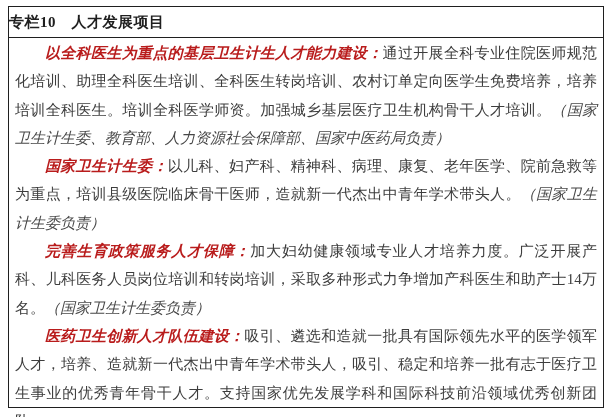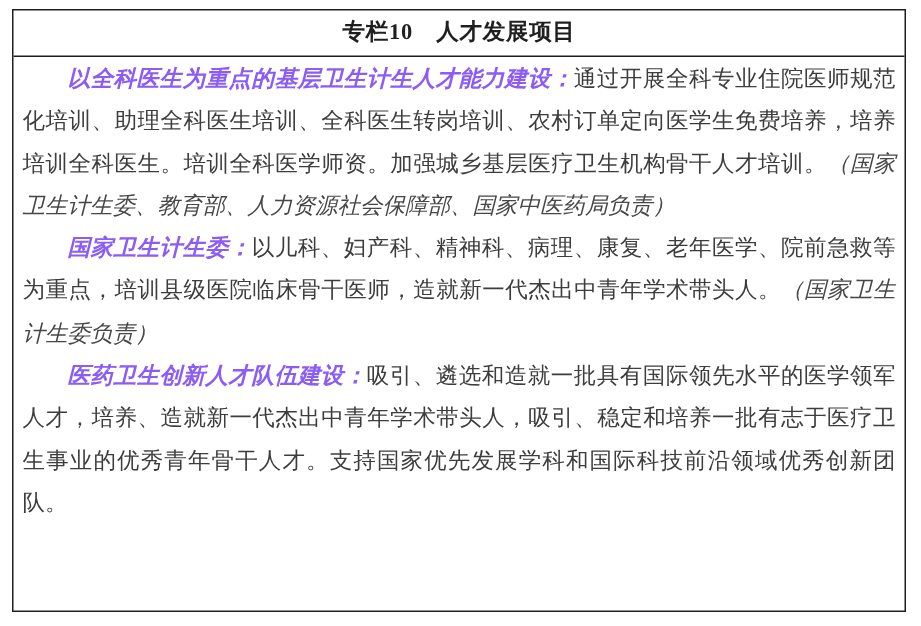--- a/index.html
+++ b/index.html
@@ -21,51 +21,51 @@
     width: 596px;
     height: 402px;
     border: 1.5px solid #1f1f1f;
     background: #ffffff;
     box-sizing: border-box;
   }
   .panel-title-row {
     border-bottom: 1.5px solid #1f1f1f;
     height: 30px;
     line-height: 30px;
-    text-align: center;
     font-weight: bold;
     font-size: 15px;
     color: #1f1f1f;
     letter-spacing: 0.5px;
   }
   .panel-body {
     padding: 1px 6px 4px 6px;
     font-size: 15px;
     line-height: 28.3px;
     color: #3d3d3d;
     text-align: justify;
     text-justify: inter-ideograph;
   }
   .panel-body p {
     margin: 0;
     text-indent: 2em;
   }
   .lead {
     font-style: italic;
     font-weight: 600;
-    color: #8b5cf6;
+    color: #b91c1c;
   }
   .agency {
     font-style: italic;
     color: #474747;
   }
 </style>
 </head>
 <body>
 
 <div class="panel">
   <div class="panel-title-row">专栏10　人才发展项目</div>
   <div class="panel-body">
     <p><span class="lead">以全科医生为重点的基层卫生计生人才能力建设：</span><span>通过开展全科专业住院医师规范化培训、助理全科医生培训、全科医生转岗培训、农村订单定向医学生免费培养，培养培训全科医生。培训全科医学师资。加强城乡基层医疗卫生机构骨干人才培训。</span><span class="agency">（国家卫生计生委、教育部、人力资源社会保障部、国家中医药局负责）</span></p>
     <p><span class="lead">国家卫生计生委：</span><span>以儿科、妇产科、精神科、病理、康复、老年医学、院前急救等为重点，培训县级医院临床骨干医师，造就新一代杰出中青年学术带头人。</span><span class="agency">（国家卫生计生委负责）</span></p>
+    <p><span class="lead">完善生育政策服务人才保障：</span><span>加大妇幼健康领域专业人才培养力度。广泛开展产科、儿科医务人员岗位培训和转岗培训，采取多种形式力争增加产科医生和助产士14万名。</span><span class="agency">（国家卫生计生委负责）</span></p>
     <p><span class="lead">医药卫生创新人才队伍建设：</span><span>吸引、遴选和造就一批具有国际领先水平的医学领军人才，培养、造就新一代杰出中青年学术带头人，吸引、稳定和培养一批有志于医疗卫生事业的优秀青年骨干人才。支持国家优先发展学科和国际科技前沿领域优秀创新团队。</span></p>
   </div>
 </div>
 
 </body></html>

